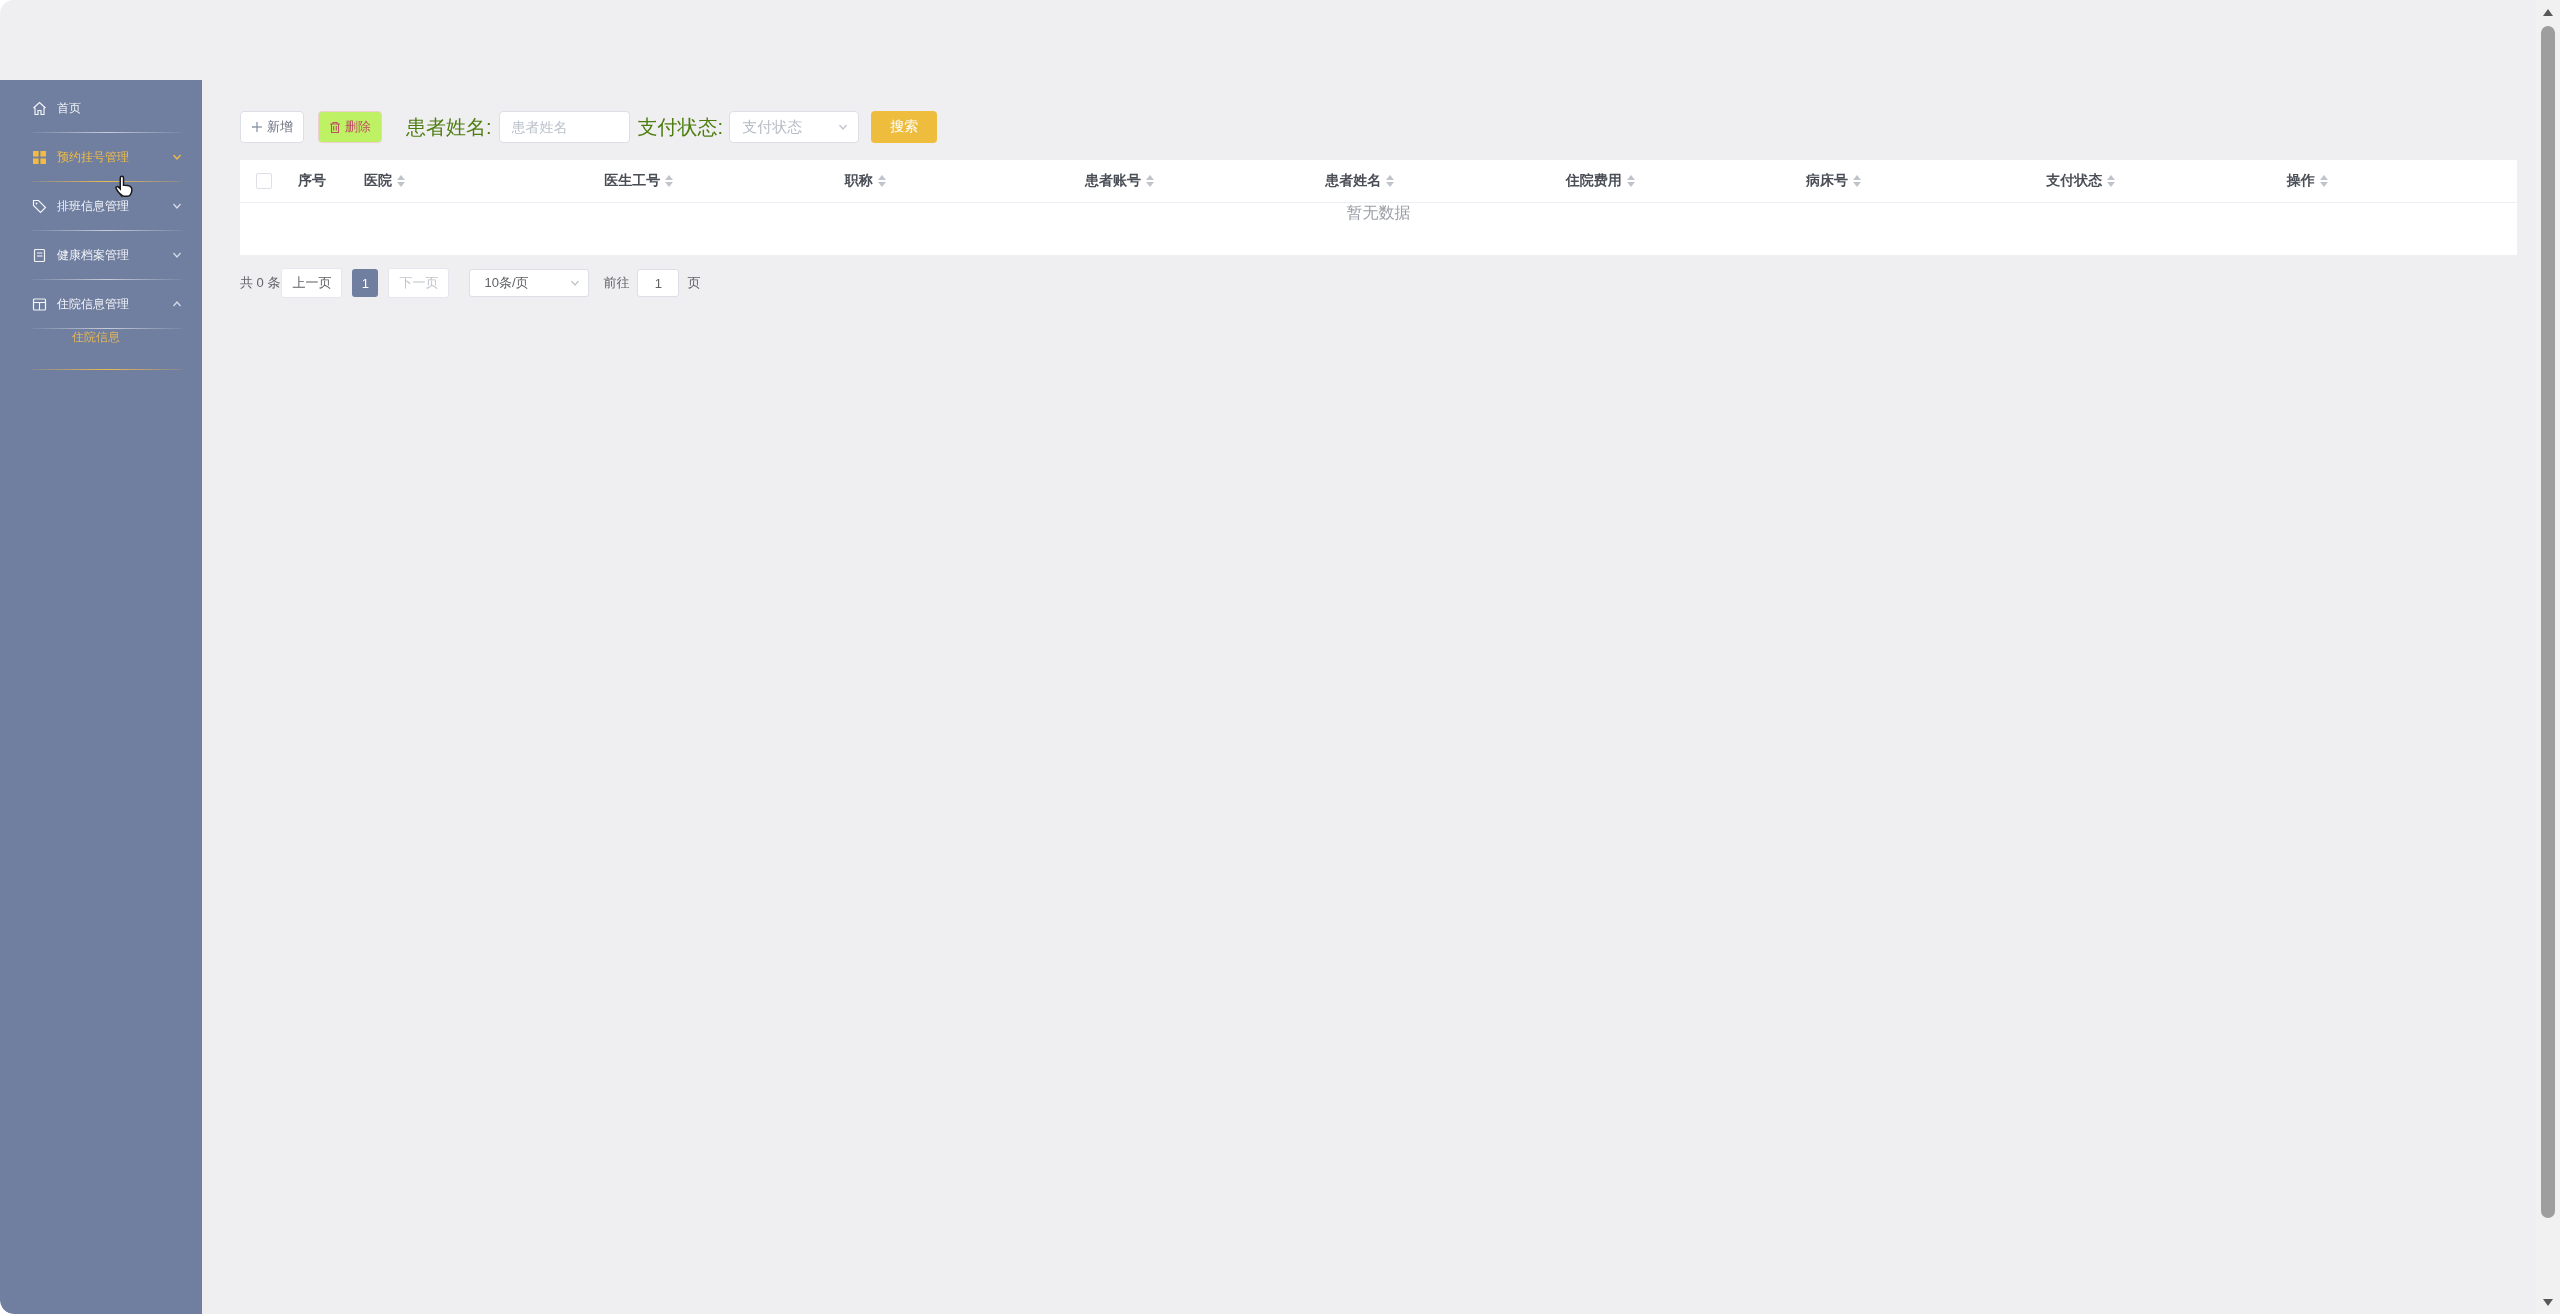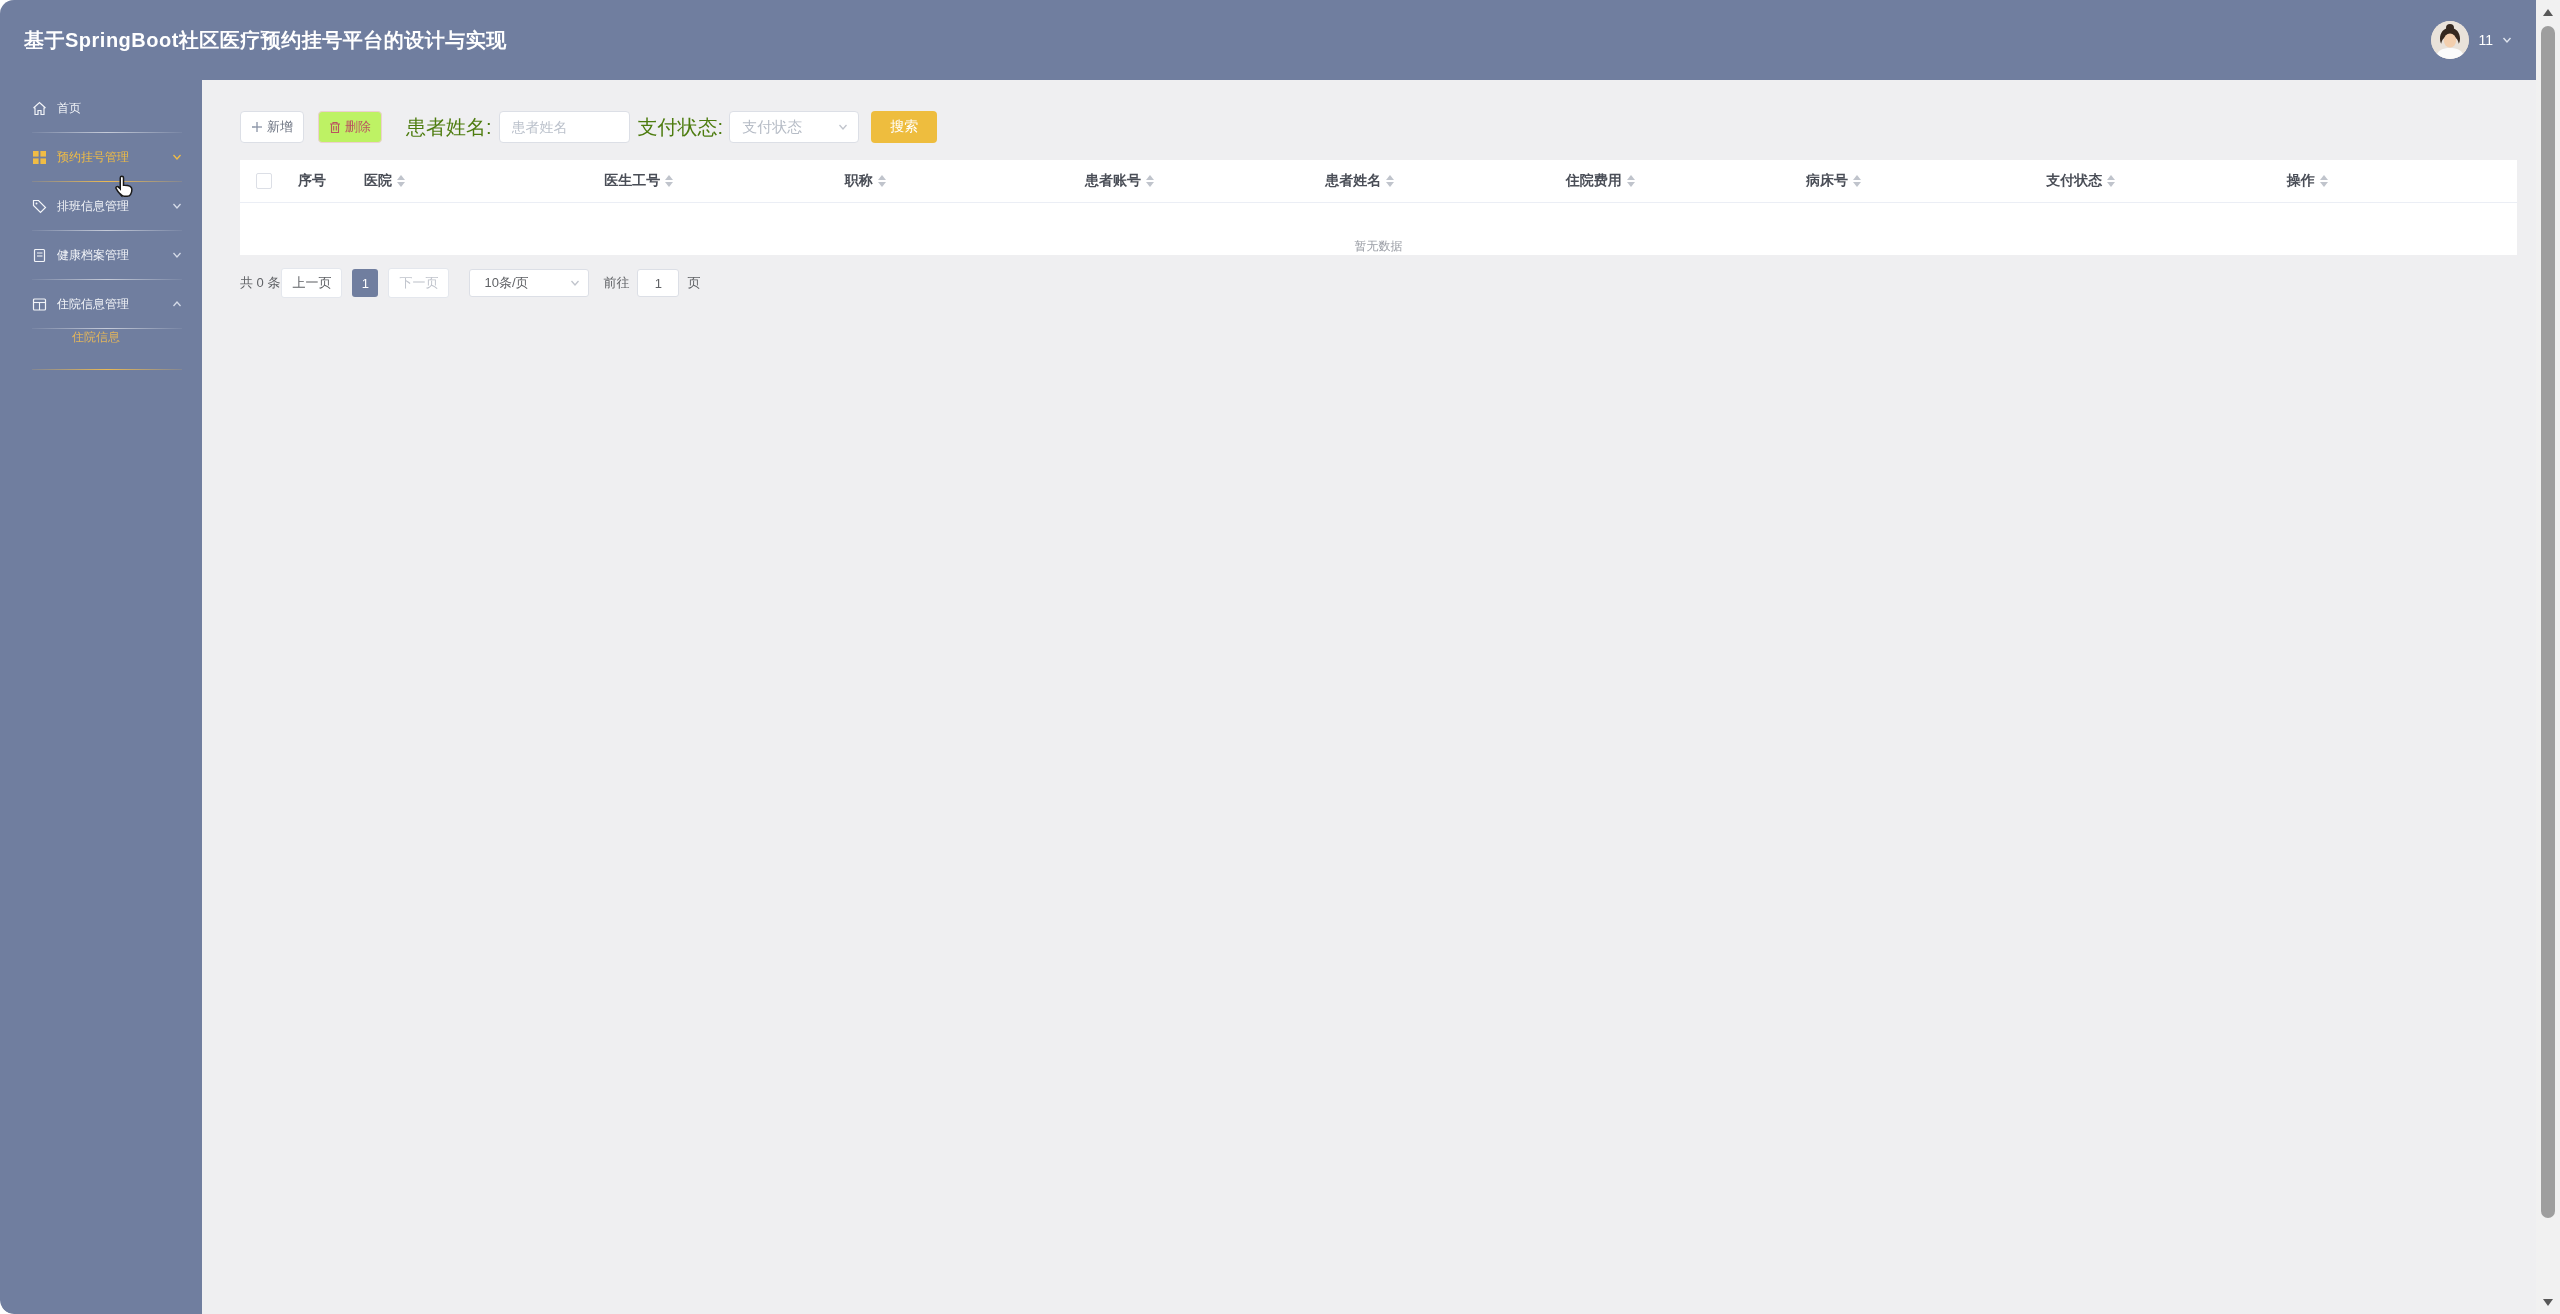--- a/index.html
+++ b/index.html
@@ -43,21 +43,21 @@
   .table{margin-top:17px;background:#ffffff;}
   .thead{display:flex;align-items:center;height:42px;border-bottom:1px solid #ebeef5;}
   .th{display:flex;align-items:center;font-size:14px;font-weight:bold;color:#4a4e57;box-sizing:border-box;padding:0 10px;}
   .th.cb-cell{width:48px;justify-content:center;padding:0;}
   .th.idx-cell{width:66px;}
   .th.flex-cell{flex:1;}
   .checkbox{width:14px;height:14px;border:1px solid #dcdfe6;border-radius:2px;background:#fff;cursor:pointer;}
   .carets{display:inline-flex;flex-direction:column;align-items:center;margin-left:5px;cursor:pointer;}
   .caret-up{width:0;height:0;border:4px solid transparent;border-bottom:5px solid #c0c4cc;margin-bottom:2px;}
   .caret-down{width:0;height:0;border:4px solid transparent;border-top:5px solid #c0c4cc;}
-  .tbody-empty{height:52px;display:flex;align-items:flex-end;justify-content:center;color:#9b9ea6;font-size:12px;}
+  .tbody-empty{height:52px;display:flex;align-items:flex-start;justify-content:center;color:#9b9ea6;font-size:16px;}
 
   
   .pagination{margin-top:13px;display:flex;align-items:center;font-size:13px;color:#606266;}
   .pg-total{margin-right:1px;}
   .pg-btn{height:28px;display:inline-flex;align-items:center;justify-content:center;background:#fff;border:1px solid #e4e7ed;border-radius:3px;padding:0 10px;color:#606266;cursor:pointer;}
   .pg-btn.disabled{color:#c0c4cc;cursor:default;}
   .pg-page{min-width:26px;height:28px;display:inline-flex;align-items:center;justify-content:center;background:#707e9f;color:#fff;border-radius:3px;margin:0 10px;cursor:pointer;}
   .pg-next{margin-right:20px;}
   .pg-size{width:120px;height:28px;box-sizing:border-box;border:1px solid #dcdfe6;border-radius:3px;background:#fff;display:flex;align-items:center;justify-content:space-between;padding:0 8px 0 14px;margin-right:14px;cursor:pointer;}
   .pg-goto-label{margin:0 8px 0 0;}
@@ -73,38 +73,20 @@
   .arrow-tri-down{width:0;height:0;border:5px solid transparent;border-top:7px solid #585858;margin-top:3px;}
   .sb-thumb{position:absolute;left:5px;top:26px;width:14px;height:1192px;background:#9e9e9e;border-radius:7px;cursor:pointer;}
 
   .page-cursor{position:absolute;left:110px;top:170px;width:30px;height:30px;pointer-events:none;z-index:50;}
 </style>
 </head>
 <body>
 
 <div class="app">
 
-  <div class="topbar">
-    <div class="title">基于SpringBoot社区医疗预约挂号平台的设计与实现</div>
-    <div class="user-area">
-      <div class="avatar">
-        <svg viewBox="0 0 38 38" width="38" height="38">
-          <circle cx="19" cy="19" r="19" fill="#e9e2da"></circle>
-          <circle cx="19" cy="7" r="4" fill="#35281f"></circle>
-          <path d="M19 7c-6.5 0-10 4.8-10 10.5 0 2.2.5 4 1.2 5.2 1-4.8 3.2-7.2 8.8-7.2s7.8 2.4 8.8 7.2c.7-1.2 1.2-3 1.2-5.2C29 11.8 25.5 7 19 7z" fill="#35281f"></path>
-          <ellipse cx="19" cy="19.5" rx="6.2" ry="7" fill="#f3cfae"></ellipse>
-          <path d="M5.5 34.5c2-6.5 8.5-7.5 13.5-7.5s11.5 1 13.5 7.5a19 19 0 0 1-27 0z" fill="#fbfbfb"></path>
-        </svg>
-      </div>
-      <span class="user-name">11</span>
-      <svg class="chev" viewBox="0 0 10 10">
-        <polyline points="1.5,3 5,7 8.5,3" fill="none" stroke="#dfe4ee" stroke-width="1.4"></polyline>
-      </svg>
-    </div>
-  </div>
 
   <div class="sidebar">
 
     <div class="menu-item">
       <svg class="mi-icon" viewBox="0 0 15 15">
         <path d="M1.5 7 7.5 1.5 13.5 7 M3 6.5 V13.5 H6 V9.5 H9 V13.5 H12 V6.5" fill="none" stroke="currentColor" stroke-width="1.2"></path>
       </svg>
       <span class="mi-label">首页</span>
     </div>
     <div class="menu-divider"></div>

